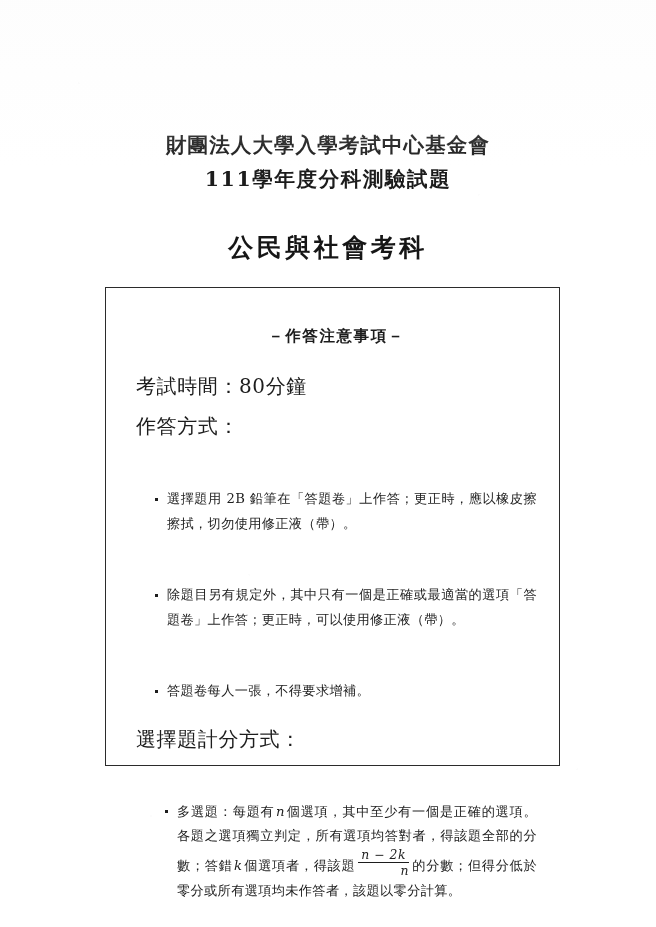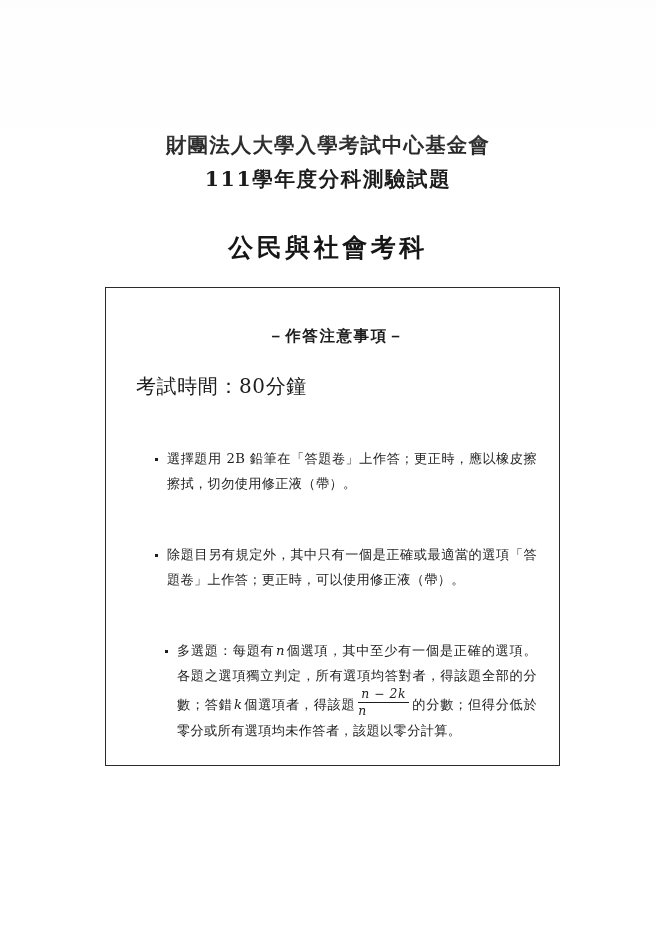--- a/index.html
+++ b/index.html
@@ -125,21 +125,21 @@
 
   
   .mvar {
     font-family: "DejaVu Serif", "Liberation Serif", serif;
     font-style: italic;
     padding: 0 1.5px;
   }
   .frac {
     display: inline-block;
     vertical-align: -0.52em;
-    text-align: left;
+    text-align: right;
     font-style: italic;
     font-size: 12.4px;
     line-height: 1.12;
     padding: 0 3px;
     position: relative;
     top: -1px;
   }
   .frac .num {
     display: block;
     padding: 0 3px 1px 3px;
@@ -168,26 +168,29 @@
     <div class="subject-title">公民與社會考科</div>
   </div>
 
   <div class="notice-box">
     <div class="notice-inner">
 
       <div class="notice-heading">－作答注意事項－</div>
 
       <div class="section-line">考試時間：80分鐘</div>
 
+      <div class="section-line">作答方式：</div>
 
       <ul class="bullets indent-1">
         <li>選擇題用 2B 鉛筆在「答題卷」上作答；更正時，應以橡皮擦擦拭，切勿使用修正液（帶）。</li>
         <li>除題目另有規定外，其中只有一個是正確或最適當的選項「答題卷」上作答；更正時，可以使用修正液（帶）。</li>
+        <li>答題卷每人一張，不得要求增補。</li>
       </ul>
 
+      <div class="section-line spaced-top">選擇題計分方式：</div>
 
       <ul class="bullets indent-2">
 
 
         <li><span>多選題：每題有</span><span class="mvar">n</span><span>個選項，其中至少有一個是正確的選項。各題之選項獨立判定，所有選項均答對者，得該題全部的分數；答錯</span><span class="mvar">k</span><span>個選項者，得該題</span><span class="frac"><span class="num ascii">n − 2k</span><span class="den ascii">n</span></span><span>的分數；但得分低於零分或所有選項均未作答者，該題以零分計算。</span></li>
 
       </ul>
 
     </div>
   </div>

